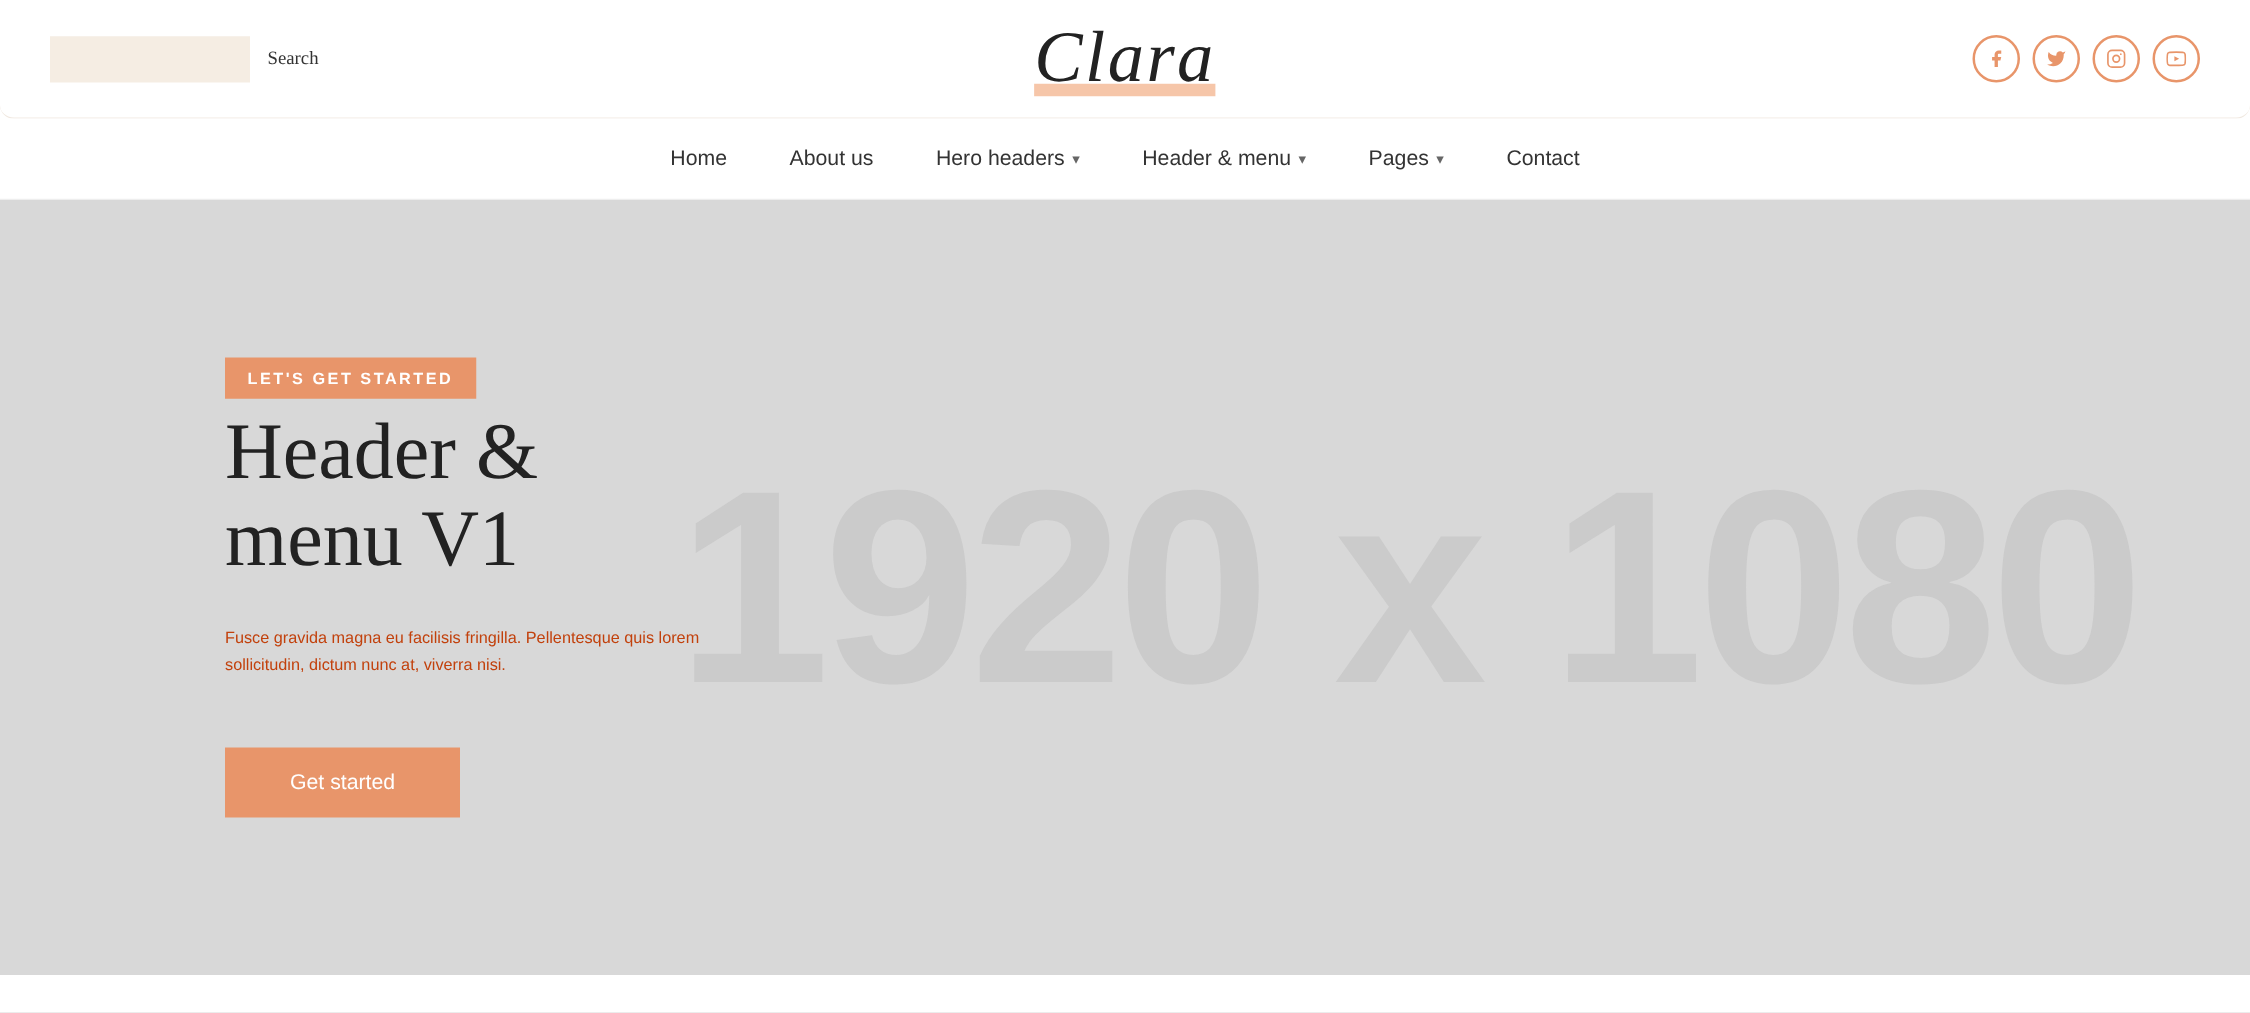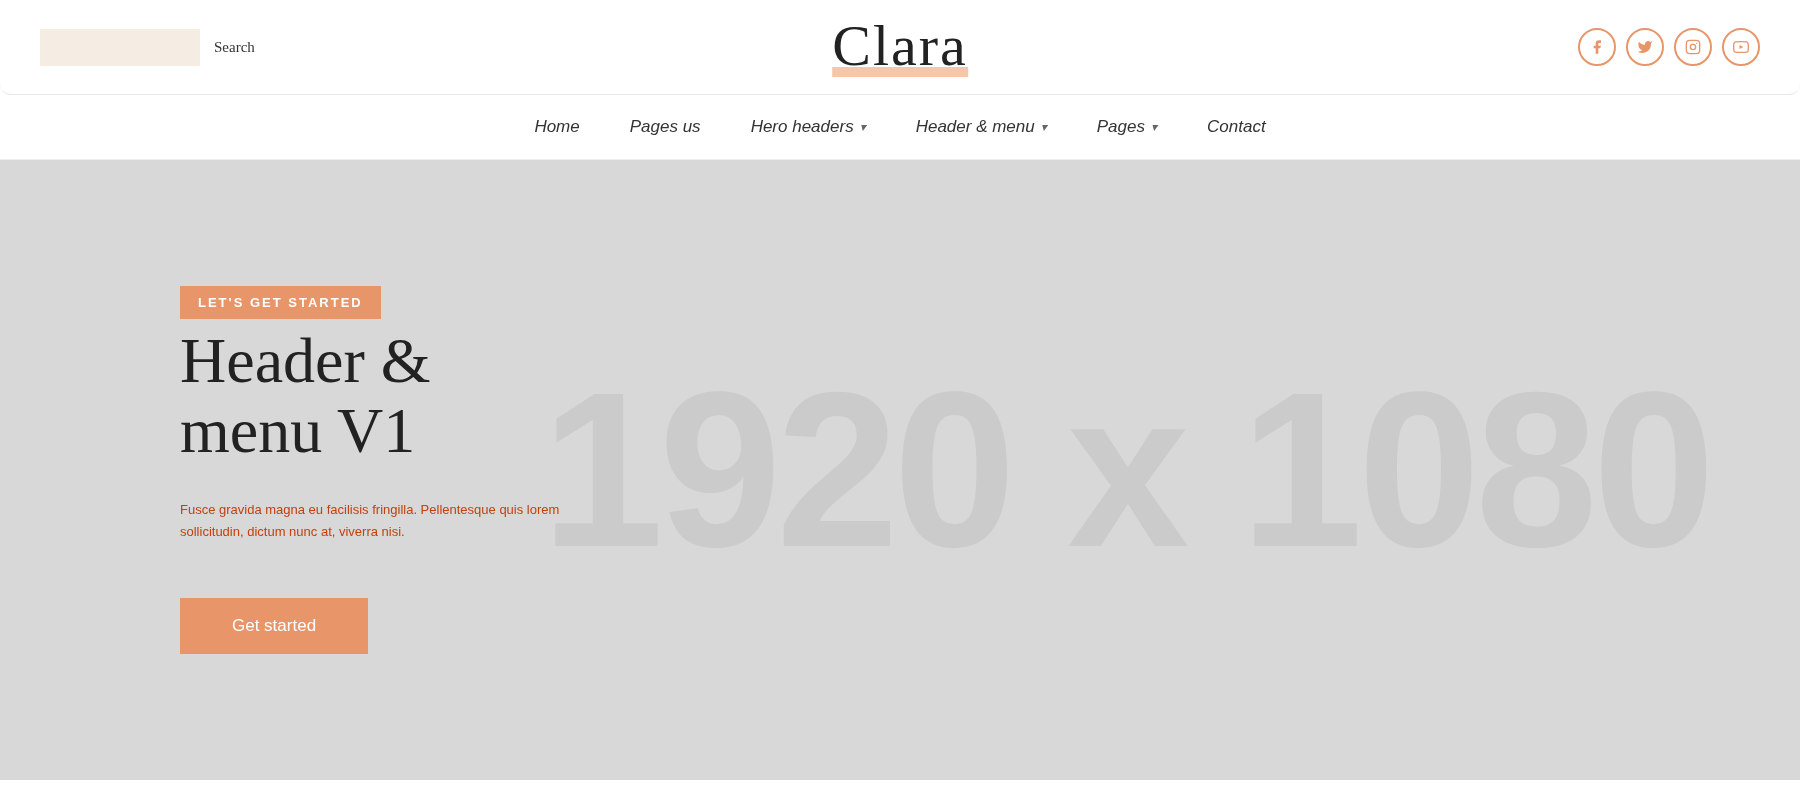--- a/index.html
+++ b/index.html
@@ -44,20 +44,21 @@
       left: 50%;
       transform: translateX(-50%);
       text-align: center;
     }
     .logo-text {
       font-family: 'Brush Script MT', cursive, Georgia, serif;
       font-size: 58px;
       color: #222;
       line-height: 1;
       letter-spacing: 2px;
+      font-style: italic;
     }
     .logo-underline {
       height: 10px;
       background: #f0a070;
       margin-top: -8px;
       width: 100%;
       opacity: 0.6;
     }
     .social-icons {
       display: flex;
@@ -80,21 +81,20 @@
 
     
     .nav-bar {
       display: flex;
       align-items: center;
       justify-content: center;
       gap: 50px;
       padding: 22px 60px;
       background: #fff;
       border-bottom: 1px solid #eee;
-      font-style: italic;
     }
     .nav-item {
       font-size: 17px;
       color: #333;
       text-decoration: none;
       cursor: pointer;
       display: flex;
       align-items: center;
       gap: 6px;
       font-family: 'Helvetica Neue', Arial, sans-serif;
@@ -207,21 +207,21 @@
       <svg width="16" height="16" viewBox="0 0 24 24" fill="none" stroke="#e8956a" stroke-width="2">
           <path d="M22.54 6.42a2.78 2.78 0 00-1.95-1.96C18.88 4 12 4 12 4s-6.88 0-8.59.46A2.78 2.78 0 001.46 6.42 29 29 0 001 12a29 29 0 00.46 5.58A2.78 2.78 0 003.41 19.6C5.12 20 12 20 12 20s6.88 0 8.59-.46a2.78 2.78 0 001.95-1.95A29 29 0 0023 12a29 29 0 00-.46-5.58z"></path>
           <polygon points="9.75 15.02 15.5 12 9.75 8.98 9.75 15.02" fill="#e8956a" stroke="none"></polygon>
         </svg>
     </a>
   </div>
 </header>
 
 <nav class="nav-bar">
   <a class="nav-item">Home</a>
-  <a class="nav-item">Pages us</a>
+  <a class="nav-item">About us</a>
   <a class="nav-item">
     <span>Hero headers</span>
     <span class="nav-arrow">▾</span>
   </a>
   <a class="nav-item">
     <span>Header &amp; menu</span>
     <span class="nav-arrow">▾</span>
   </a>
   <a class="nav-item">
     <span>Pages</span>

